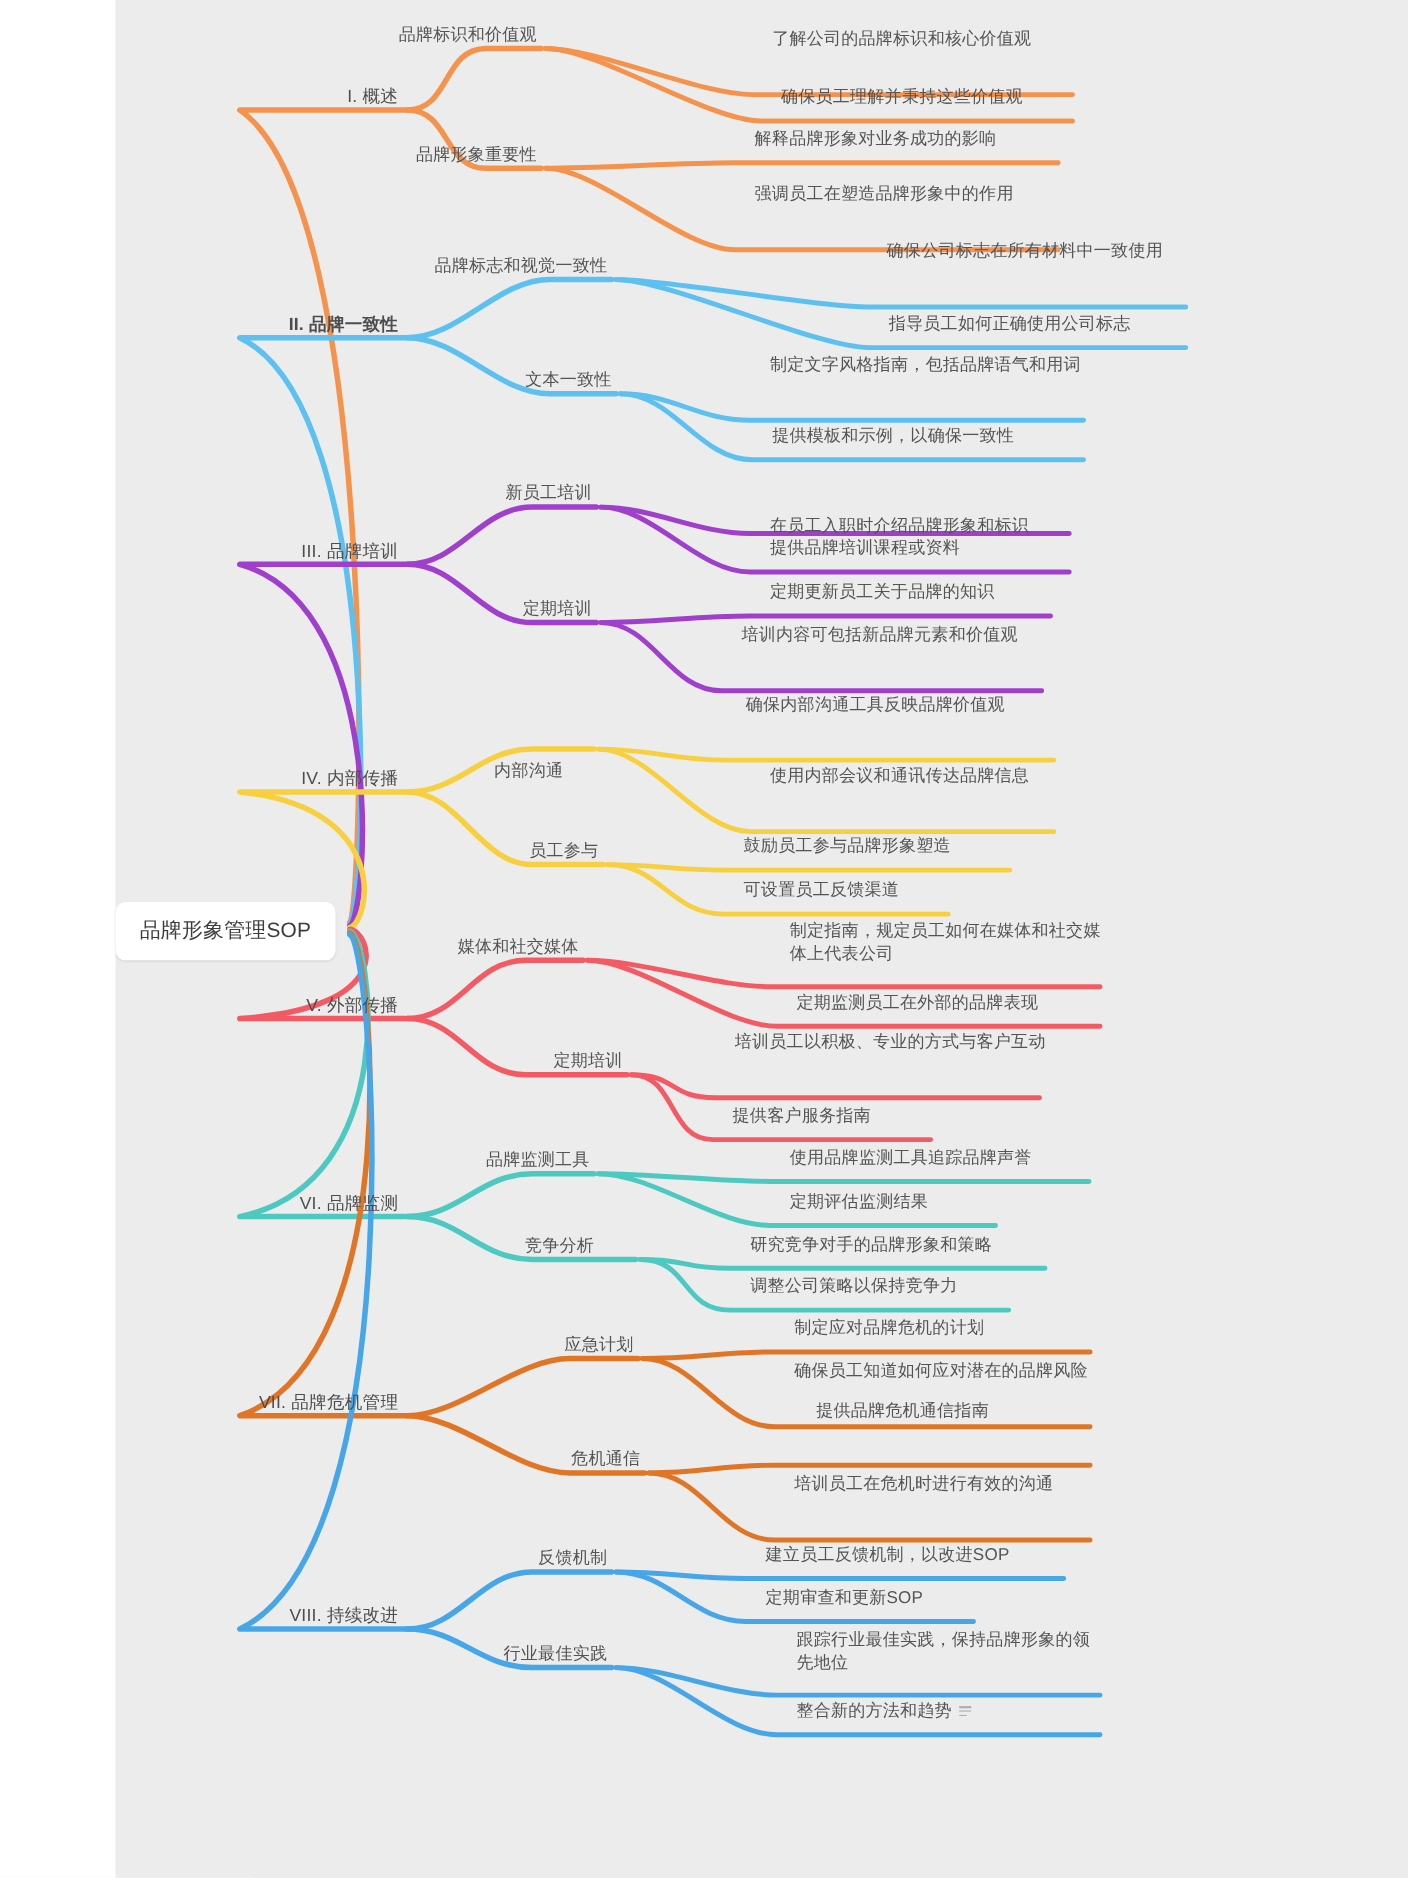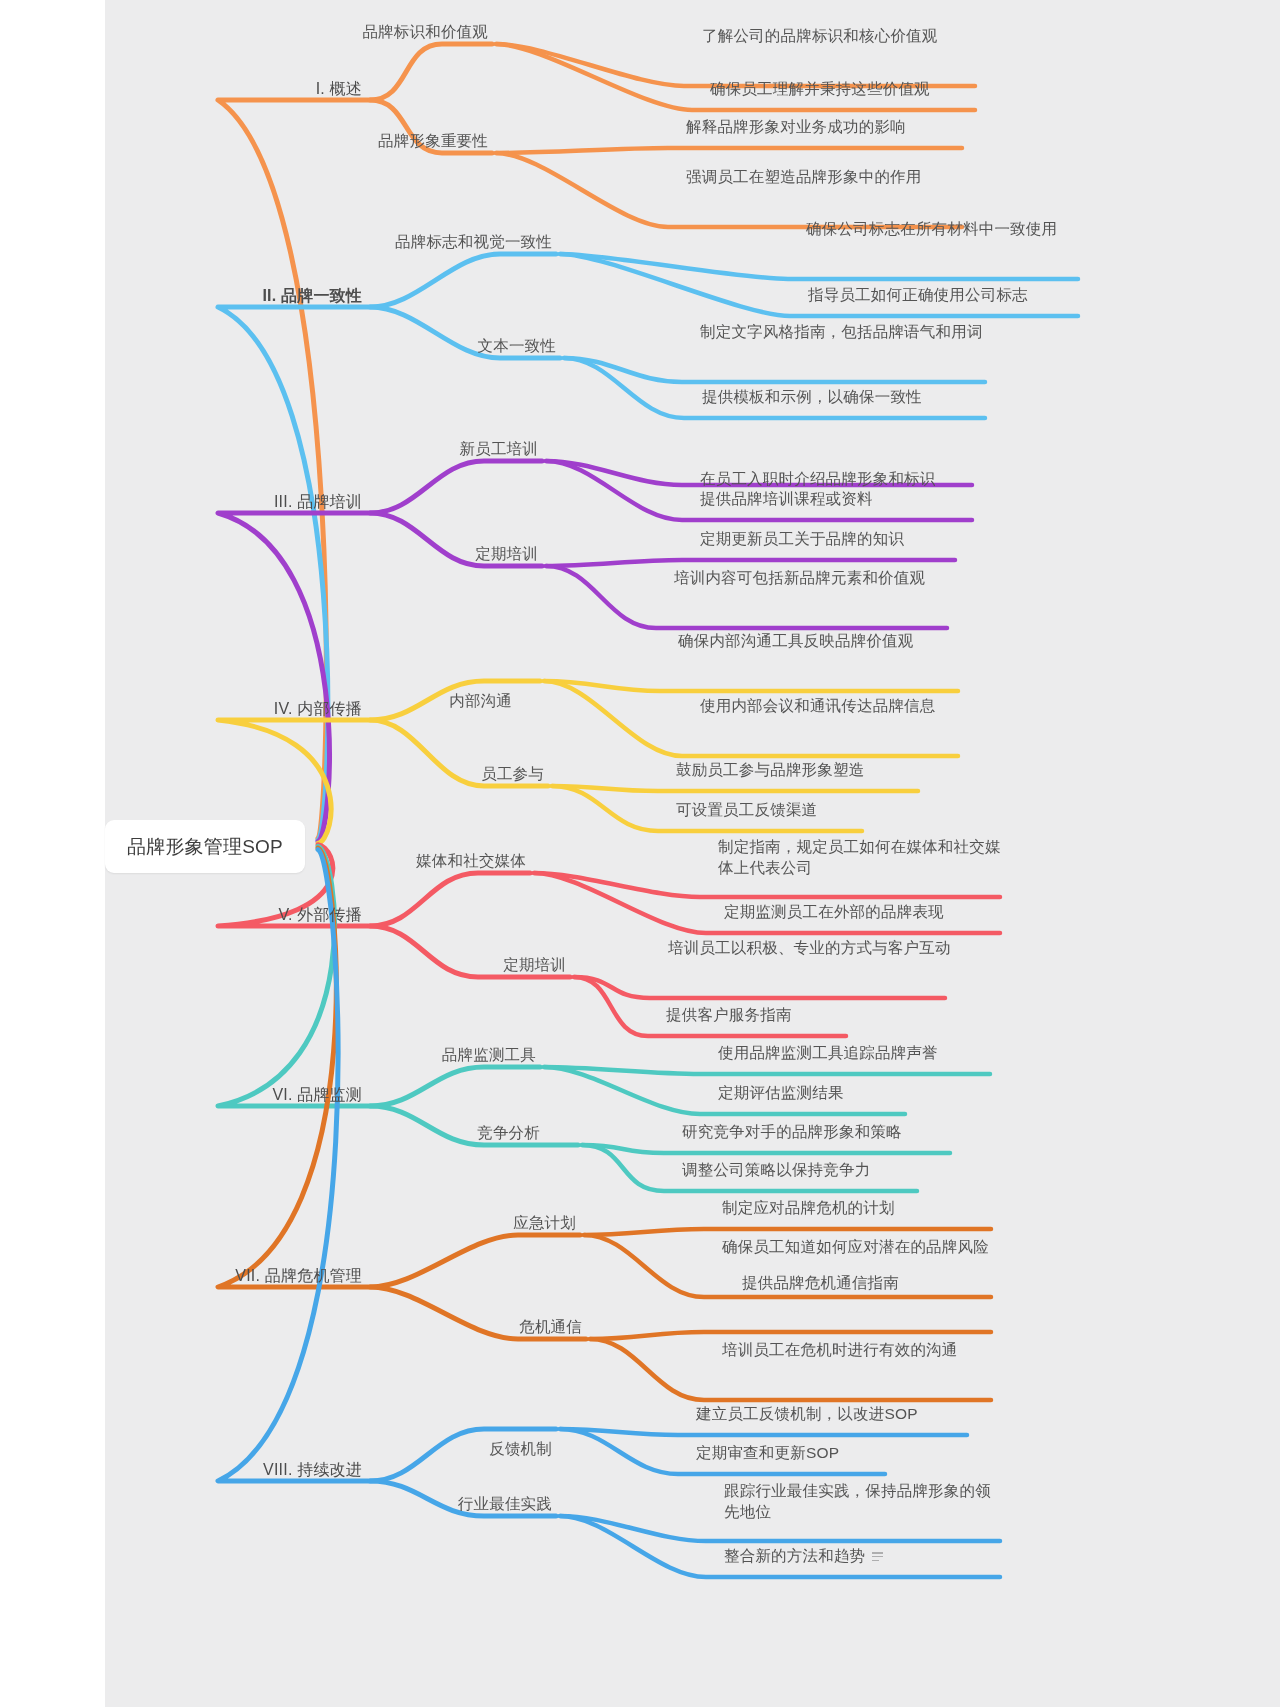--- a/index.html
+++ b/index.html
@@ -159,20 +159,20 @@
       <div class="node lvl3" style="left: 682px; top: 1122px; width: 270px;">研究竞争对手的品牌形象和策略</div>
       <div class="node lvl3" style="left: 682px; top: 1160px; width: 240px;">调整公司策略以保持竞争力</div>
       <div class="node lvl1" style="left: 362px; top: 1265px; transform: translateX(-100%);">VII. 品牌危机管理</div>
       <div class="node lvl2" style="left: 576px; top: 1213px; transform: translateX(-100%); font-family: Liberation Serif, serif;">应急计划</div>
       <div class="node lvl3" style="left: 722px; top: 1198px; width: 228px;">制定应对品牌危机的计划</div>
       <div class="node lvl3" style="left: 722px; top: 1237px; width: 270px;">确保员工知道如何应对潜在的品牌风险</div>
       <div class="node lvl2" style="left: 582px; top: 1317px; transform: translateX(-100%);">危机通信</div>
       <div class="node lvl3" style="left: 722px; top: 1273px; width: 204px; margin-left: 20px;">提供品牌危机通信指南</div>
       <div class="node lvl3" style="left: 722px; top: 1340px; width: 272px;">培训员工在危机时进行有效的沟通</div>
       <div class="node lvl1" style="left: 362px; top: 1459px; transform: translateX(-100%);">VIII. 持续改进</div>
-      <div class="node lvl2" style="left: 552px; top: 1407px; transform: translateX(-100%); margin-top: 32px;">反馈机制</div>
+      <div class="node lvl2" style="left: 552px; top: 1407px; transform: translateX(-100%);">反馈机制</div>
       <div class="node lvl3" style="left: 696px; top: 1404px; width: 276px;">建立员工反馈机制，以改进SOP</div>
       <div class="node lvl3" style="left: 696px; top: 1443px; width: 192px;">定期审查和更新SOP</div>
       <div class="node lvl2" style="left: 552px; top: 1494px; transform: translateX(-100%);">行业最佳实践</div>
       <div class="node lvl3" style="left: 724px; top: 1481px; width: 276px;">跟踪行业最佳实践，保持品牌形象的领先地位</div>
       <div class="node lvl3" style="left: 724px; top: 1546px; width: 240px;">整合新的方法和趋势<span class="note-icon"><i></i><i></i><i></i></span></div>
     </div>
 </div>
 
 </body></html>

